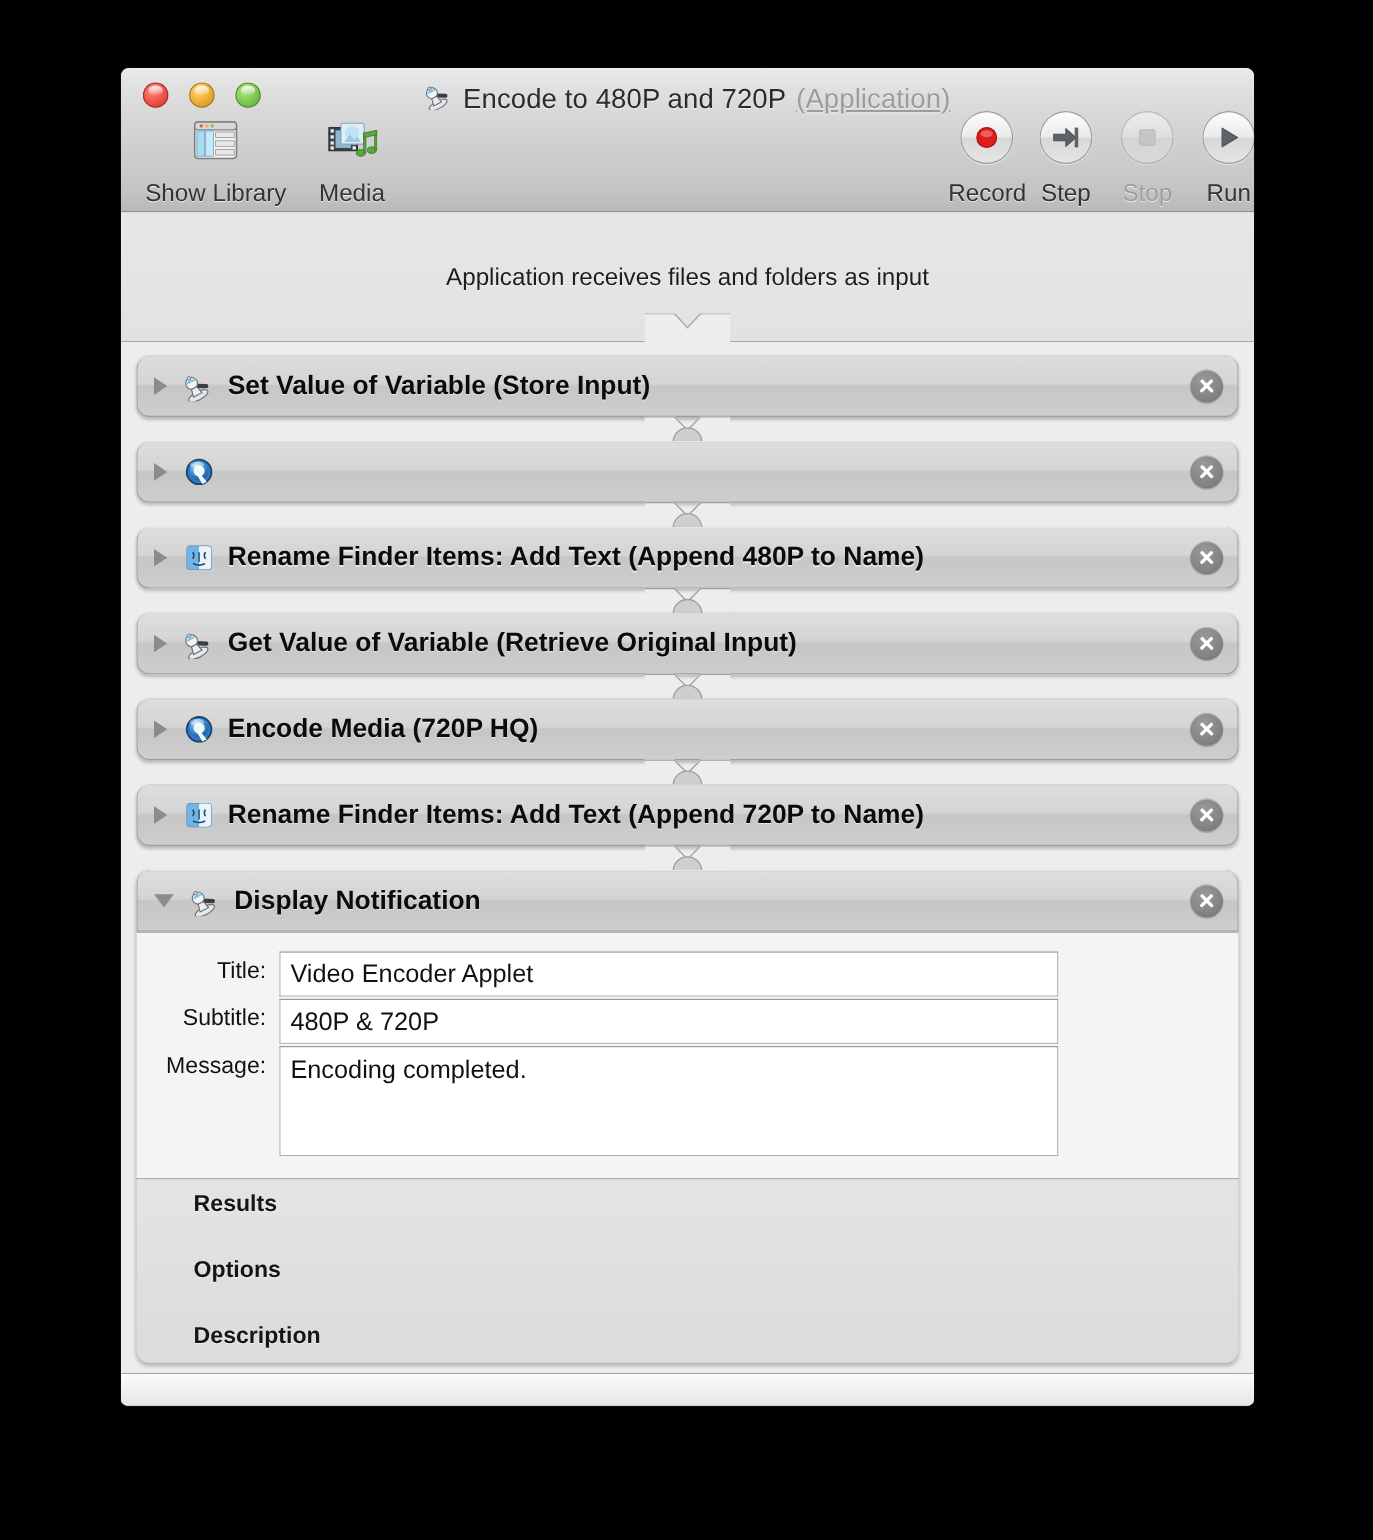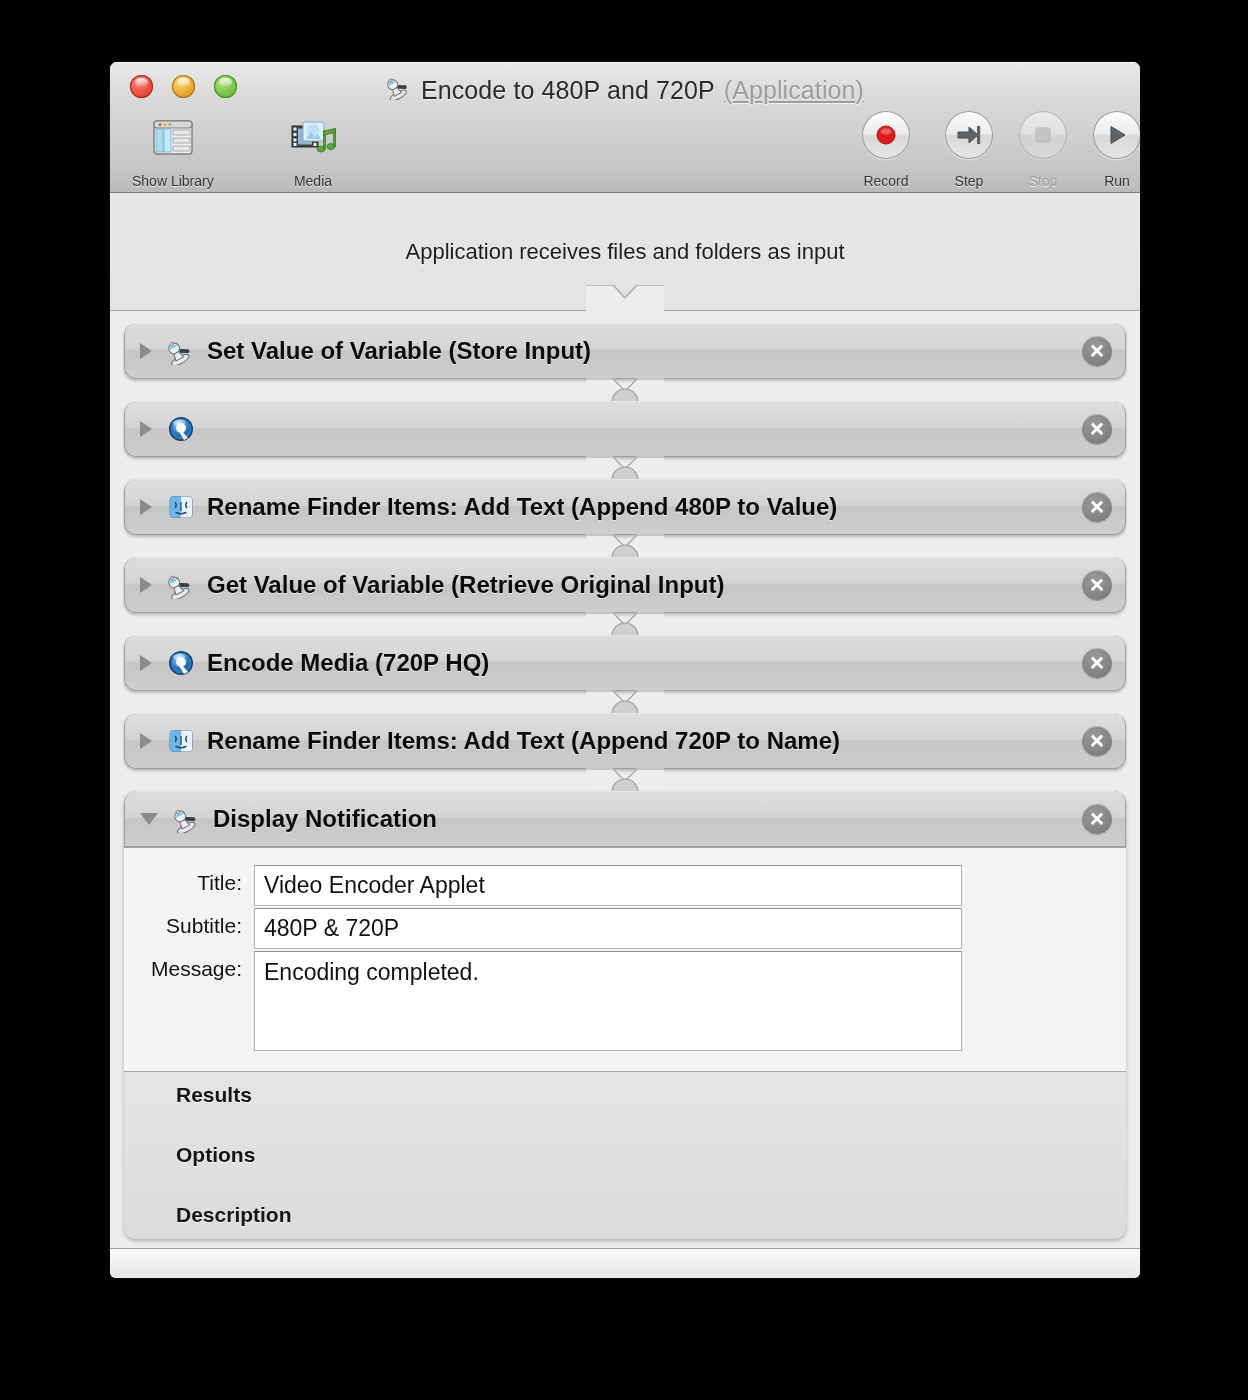--- a/index.html
+++ b/index.html
@@ -75,21 +75,21 @@
   .robot { display: inline-block; vertical-align: middle; }
 
   
   #toolbar { position: absolute; left: 0; right: 0; top: 48px; height: 83px; }
   .tb-item {
     position: absolute; bottom: 4px;
     display: flex; flex-direction: column; align-items: center; gap: 1px;
     cursor: default;
   }
   .tb-label {
-    font-size: 14px; color: #33342f;
+    font-size: 22px; color: #33342f;
     text-shadow: 0 1px 0 rgba(255,255,255,.75);
     white-space: nowrap;
     margin-top: 13px;
   }
   .tb-label.dim { color: #9e9e9e; }
   .tb-ico { height: 44px; display:flex; align-items:flex-end; justify-content:center; }
 
   .rbtn {
     width: 48px; height: 48px; border-radius: 50%;
     background: linear-gradient(to bottom, #fdfdfd 0%, #ebebeb 48%, #d8d8d8 52%, #e6e6e6 100%);
@@ -438,21 +438,21 @@
             <svg width="28" height="28" viewBox="0 0 28 28">
               <rect x="3" y="3.5" width="22" height="21" rx="3" fill="#cfe7fa" stroke="#5c7f9a" stroke-width="1"></rect>
               <path d="M3 6.5 a3 3 0 0 1 3 -3 H14 V24.5 H6 a3 3 0 0 1 -3 -3 Z" fill="#6fb5e8"></path>
               <path d="M14 3.5 H22 a3 3 0 0 1 3 3 V21.5 a3 3 0 0 1 -3 3 H14 Z" fill="#e8f4fd"></path>
               <path d="M8.5 9.5 q1.5 2.5 0 5" stroke="#2a4c66" stroke-width="1.5" fill="none" stroke-linecap="round"></path>
               <path d="M19.5 9.5 q-1.5 2.5 0 5" stroke="#2a4c66" stroke-width="1.5" fill="none" stroke-linecap="round"></path>
               <path d="M14 9 V18" stroke="#2a4c66" stroke-width="1.3"></path>
               <path d="M9 19.5 q5 2.5 10 0" stroke="#2a4c66" stroke-width="1.5" fill="none" stroke-linecap="round"></path>
             </svg>
           </div>
-          <div class="a-title">Rename Finder Items: Add Text (Append 480P to Value)</div>
+          <div class="a-title">Rename Finder Items: Add Text (Append 480P to Name)</div>
           <div class="a-close">
               <div class="xbtn"></div>
             </div>
         </div>
 
         <div class="connector">
           <svg width="78" height="24" viewBox="0 0 78 24">
             <path d="M0 0 H27 L39 12 L51 0 H78 V24 H0 Z" fill="#ededed"></path>
             <path d="M0 1 H27 L39 13 L51 1 H78" fill="none" stroke="#9f9f9f" stroke-width="1.2"></path>
             <path d="M26 24 A13 13 0 0 1 52 24" fill="#cfcfcf" stroke="#9f9f9f" stroke-width="1.2"></path>

